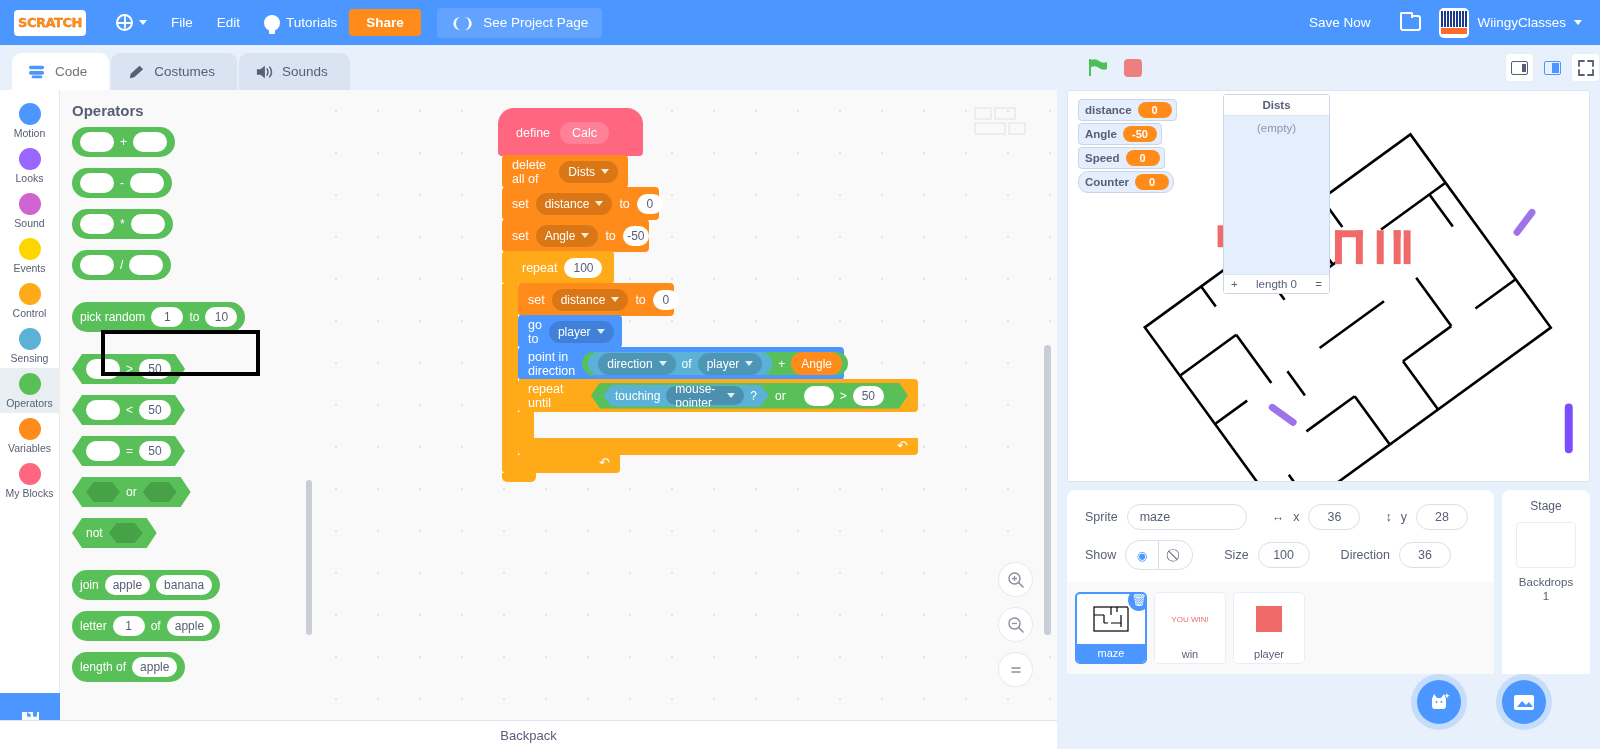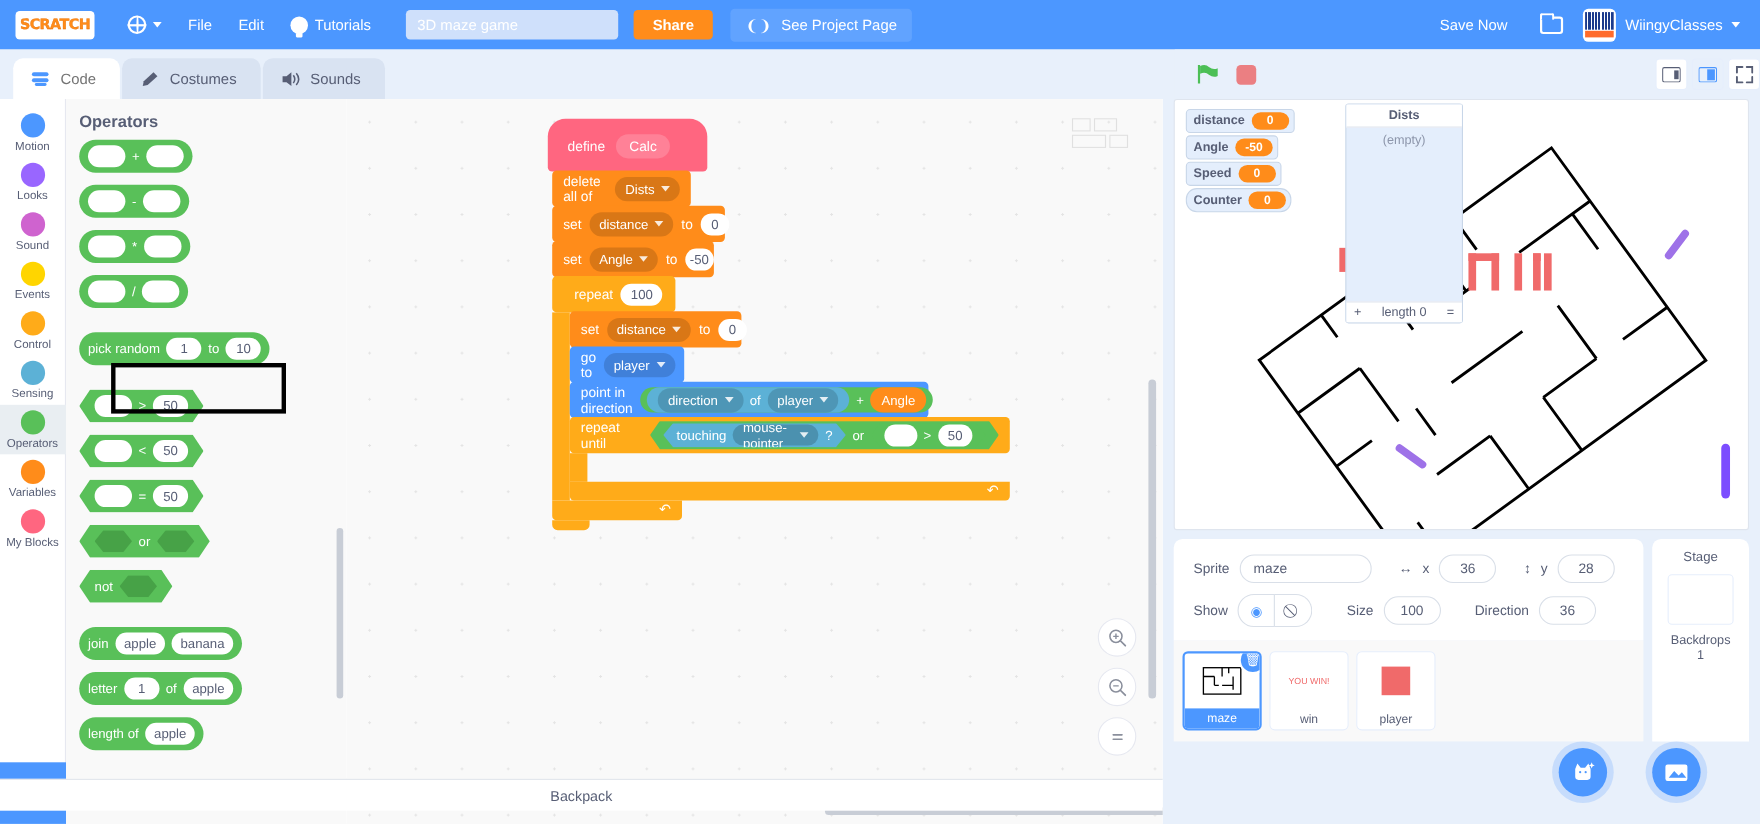--- a/index.html
+++ b/index.html
@@ -211,42 +211,41 @@
   #stagepanel {
     width:88px; background:#fff; border-radius:8px 8px 0 0; display:flex; flex-direction:column;
     align-items:center; padding-top:9px; font-size:12px;
   }
   #stagepanel .sp-thumb { width:60px;height:46px;background:#fff;border:1px solid #e6eefc;border-radius:4px; margin:9px 0 8px;}
   .fab { position:absolute; width:44px;height:44px;border-radius:50%;background:#4c97ff;
      display:flex;align-items:center;justify-content:center; cursor:pointer;
      box-shadow:0 0 0 6px rgba(76,151,255,0.22); }
 
   
-  #backpack { position:absolute; left:0; bottom:12px; width:1057px; height:29px; background:#fff;
+  #backpack { position:absolute; left:0; bottom:0; width:1057px; height:29px; background:#fff;
      border-top:1px solid #e0e5ec; display:flex; align-items:center; justify-content:center;
      font-size:13px; color:#575e75; cursor:pointer; }
 </style>
 </head>
 <body>
 
 <div id="menubar">
   <div class="mb-logo">SCRATCH</div>
 
   <div class="mb-item">
     <span class="globe"></span>
     <span class="caret"></span>
   </div>
   <div class="mb-item">File</div>
   <div class="mb-item">Edit</div>
   <div class="mb-item">
     <span class="bulb"></span>
     <span>Tutorials</span>
   </div>
 
-  <div id="project-name" placeholder="Project title">3D maze game</div>
 
   <button id="share-btn">Share</button>
 
   <div id="see-project">
     <span class="fork-ico">❨❩</span>
     <span>See Project Page</span>
   </div>
 
   <div class="mb-spacer"></div>
 

